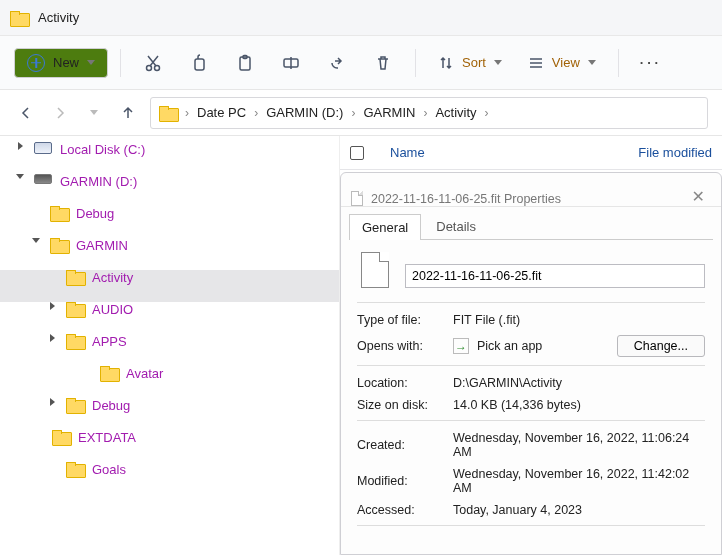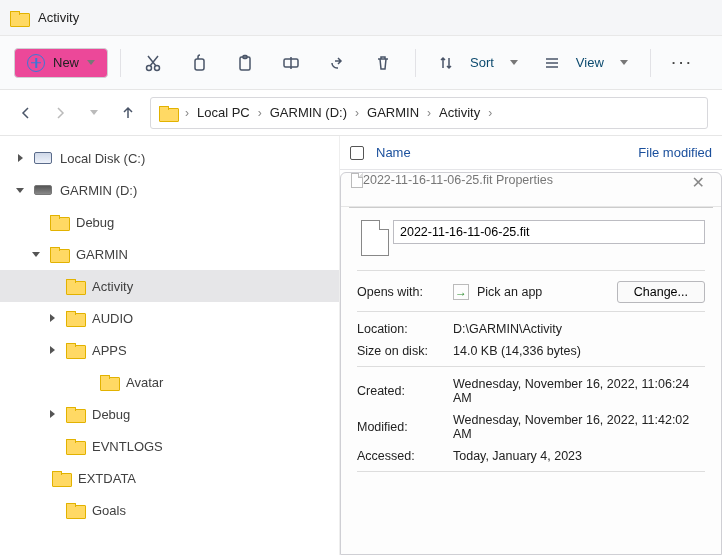--- a/index.html
+++ b/index.html
@@ -8,70 +8,70 @@
   
   .titlebar { display: flex; align-items: center; height: 36px; padding: 0 10px; background: #f5f6f8; border-bottom: 1px solid #e8e8e8; }
   .titlebar .folder-glyph { margin-right: 10px; }
   .folder-glyph { width: 18px; height: 14px; display: inline-block; position: relative; }
   .folder-glyph::before { content:""; position:absolute; left:0; top:2px; width:18px; height:12px; background:#ffd964; border:1px solid #e2b200; border-radius:1px; }
   .folder-glyph::after { content:""; position:absolute; left:0; top:0; width:8px; height:3px; background:#ffd964; border:1px solid #e2b200; border-bottom:none; border-radius:1px 1px 0 0; }
   .titlebar .title-text { font-size: 13px; color: #222; }
 
   
   .toolbar { display:flex; align-items:center; height:54px; padding:0 14px; gap:6px; background:#fafbfc; border-bottom:1px solid #e6e6e6; }
-  .new-btn { display:flex; align-items:center; gap:8px; padding:5px 12px; border:1px solid #d0d0d4; border-radius:4px; background:#ec4899; font-size:13px; cursor:pointer; }
+  .new-btn { display:flex; align-items:center; gap:8px; padding:5px 12px; border:1px solid #d0d0d4; border-radius:4px; background:#4d7c0f; font-size:13px; cursor:pointer; }
   .plus-icon { width:18px; height:18px; border:1.5px solid #3a78d8; border-radius:50%; position:relative; display:inline-block; }
   .plus-icon::before,.plus-icon::after { content:""; position:absolute; background:#3a78d8; }
   .plus-icon::before { left:50%; top:3px; width:1.5px; height:10px; transform:translateX(-50%); }
   .plus-icon::after { top:50%; left:3px; height:1.5px; width:10px; transform:translateY(-50%); }
   .chev-down { width:0; height:0; border-left:4px solid transparent; border-right:4px solid transparent; border-top:5px solid #777; display:inline-block; }
   .chev-right-sm { width:0; height:0; border-top:4px solid transparent; border-bottom:4px solid transparent; border-left:5px solid #555; display:inline-block; }
   .chev-down-sm { width:0; height:0; border-left:4px solid transparent; border-right:4px solid transparent; border-top:5px solid #555; display:inline-block; }
   .divider { width:1px; height:28px; background:#e2e2e6; margin:0 6px; }
   .tool-btn { width:40px; height:38px; display:flex; align-items:center; justify-content:center; color:#4a5568; border-radius:4px; }
-  .sort-btn,.view-btn { display:flex; align-items:center; gap:16px; padding:0 10px; height:38px; font-size:13px; color:#0c4a6e; }
+  .sort-btn,.view-btn { display:flex; align-items:center; gap:8px; padding:0 10px; height:38px; font-size:13px; color:#a16207; }
   .ellipsis { letter-spacing:3px; font-weight:bold; color:#444; }
 
   
   .navrow { display:flex; align-items:center; height:46px; padding:0 14px; gap:10px; border-bottom:1px solid #e6e6e6; }
   .nav-arrow { width:24px; height:24px; display:flex; align-items:center; justify-content:center; color:#666; }
   .nav-arrow.disabled { color:#bbb; }
   .bc-box { flex:1; display:flex; align-items:center; height:32px; border:1px solid #d8d8dc; border-radius:3px; padding:0 8px; gap:8px; background:#fff; }
   .bc-sep { color:#888; font-size:12px; }
   .bc-item { font-size:13px; color:#222; }
 
   
   .main { display:flex; height:calc(555px - 36px - 54px - 46px); }
   .sidebar { width:340px; overflow:hidden; padding-top:6px; border-right:1px solid #eee; }
   .content { flex:1; position:relative; }
 
-  .tree-row { display:flex; align-items:center; height:32px; font-size:13px; color:#404040; gap:8px; padding-right:8px; }
+  .tree-row { display:flex; height:32px; font-size:13px; color:#a21caf; gap:8px; padding-right:8px; }
   .tree-row.active { background:#e6e6e8; }
   .tree-arrow { width:12px; display:flex; justify-content:center; color:#555; }
   .disk-glyph { width:18px; height:12px; border:1.5px solid #5a6b8a; border-radius:2px; position:relative; background:linear-gradient(#cfd8e8,#eef2fa); }
   .drive-glyph { width:18px; height:10px; border:1px solid #777; border-radius:2px; background:linear-gradient(#555,#888); }
 
   
-  .colhdr { display:flex; align-items:center; height:34px; border-bottom:1px solid #e5e5e8; padding:0 10px; gap:8px; color:#1a4f9c; font-size:13px; }
+  .colhdr { display:flex; align-items:center; height:34px; border-bottom:1px solid #e5e5e8; padding:0 10px; gap:22px; color:#1a4f9c; font-size:13px; }
   .check-box { width:14px; height:14px; border:1.5px solid #555; border-radius:2px; display:inline-block; }
   .colhdr .name-col { flex:1; padding-left:4px; }
   .colhdr .date-col { color:#1a4f9c; }
 
   
   .props { position:absolute; left:0; top:36px; right:0; bottom:0; background:#fdfdfd; border:1px solid #cfcfd4; border-top-left-radius:6px; border-top-right-radius:6px; font-size:12.5px; }
-  .props-title { display:flex; align-items:flex-start; height:34px; padding:0 10px; color:#777; border-bottom:1px solid #e6e6e6; }
+  .props-title { display:flex; align-items:flex-end; height:34px; padding:0 10px; gap:8px; color:#777; border-bottom:1px solid #e6e6e6; }
   .doc-glyph-sm { width:12px; height:15px; border:1px solid #bbb; background:#fff; position:relative; }
   .doc-glyph-sm::after { content:""; position:absolute; right:-1px; top:-1px; width:4px; height:4px; background:linear-gradient(135deg,#fff 50%,#ddd 50%); border-left:1px solid #bbb; border-bottom:1px solid #bbb; }
   .close-x { margin-left:auto; font-size:16px; color:#888; padding:0 6px; }
   .tabs { display:flex; padding:6px 8px 0 8px; gap:2px; }
   .tab { padding:5px 12px; font-size:13px; color:#555; border:1px solid transparent; border-bottom:none; }
   .tab.active { color:#222; border-color:#ccc; background:#fff; position:relative; top:1px; }
   .tab-underline { height:1px; background:#ccc; margin:0 8px; }
   .props-body { padding:12px 16px 6px 16px; }
-  .file-row { display:flex; align-items:flex-start; gap:4px; margin-bottom:14px; }
+  .file-row { display:flex; align-items:flex-end; gap:16px; margin-bottom:14px; }
   .doc-glyph-lg { width:28px; height:36px; border:1.5px solid #888; background:#fff; position:relative; margin-left:4px; }
   .doc-glyph-lg::after { content:""; position:absolute; right:-1px; top:-1px; width:9px; height:9px; background:#fff; border-left:1.5px solid #888; border-bottom:1.5px solid #888; }
   .fname-input { flex:1; height:24px; border:1px solid #bcbcc2; padding:0 6px; font-size:12.5px; background:#fff; }
   .hr { height:1px; background:#ddd; margin:6px 0 10px 0; }
   .kv { display:flex; align-items:center; margin-bottom:8px; }
   .kv .k { width:96px; color:#222; }
   .kv .v { flex:1; color:#222; }
   .pick-app { display:flex; align-items:center; gap:8px; }
   .pick-icon { width:16px; height:16px; border:1px solid #bbb; display:flex; align-items:center; justify-content:center; color:#2a8a2a; font-size:12px; font-weight:bold; }
   .change-btn { margin-left:auto; padding:3px 16px; border:1px solid #b8b8bc; border-radius:3px; background:#fafafa; font-size:12.5px; }
@@ -165,21 +165,21 @@
       <span class="chev-down" style="border-top-color:#bbb"></span>
     </div>
   <div class="nav-arrow">
       <svg width="16" height="16" viewBox="0 0 16 16">
         <path d="M8 13 V3 M4 7 l4-4 4 4"></path>
       </svg>
     </div>
   <div class="bc-box">
     <span class="folder-glyph"></span>
     <span class="bc-sep">›</span>
-    <span class="bc-item">Local PC</span>
+    <span class="bc-item">Date PC</span>
     <span class="bc-sep">›</span>
     <span class="bc-item">GARMIN (D:)</span>
     <span class="bc-sep">›</span>
     <span class="bc-item">GARMIN</span>
     <span class="bc-sep">›</span>
     <span class="bc-item">Activity</span>
     <span class="bc-sep">›</span>
   </div>
 </div>
 
@@ -232,24 +232,20 @@
     <div class="tree-row" style="padding-left:100px">
       <span class="folder-glyph"></span>
       <span>Avatar</span>
     </div>
     <div class="tree-row" style="padding-left:46px">
       <span class="tree-arrow">
           <span class="chev-right-sm"></span>
         </span>
       <span class="folder-glyph"></span>
       <span>Debug</span>
-    </div>
-    <div class="tree-row" style="padding-left:66px">
-      <span class="folder-glyph"></span>
-      <span>EVNTLOGS</span>
     </div>
     <div class="tree-row" style="padding-left:52px">
       <span class="folder-glyph"></span>
       <span>EXTDATA</span>
     </div>
     <div class="tree-row" style="padding-left:66px">
       <span class="folder-glyph"></span>
       <span>Goals</span>
     </div>
   </div>
@@ -260,27 +256,35 @@
       <span class="name-col">Name</span>
       <span class="date-col">File modified</span>
     </div>
 
     <div class="props">
       <div class="props-title">
         <span class="doc-glyph-sm"></span>
         <span>2022-11-16-11-06-25.fit Properties</span>
         <span class="close-x">✕</span>
       </div>
+      <div class="tabs">
+        <div class="tab active">General</div>
+        <div class="tab">Details</div>
+      </div>
       <div class="tab-underline"></div>
       <div class="props-body">
         <div class="file-row">
           <span class="doc-glyph-lg"></span>
           <input class="fname-input" value="2022-11-16-11-06-25.fit" style="">
         </div>
         <div class="hr"></div>
+        <div class="kv">
+          <span class="k">Type of file:</span>
+          <span class="v">FIT File (.fit)</span>
+        </div>
         <div class="kv">
           <span class="k">Opens with:</span>
           <span class="v pick-app">
             <span class="pick-icon">→</span>
             <span>Pick an app</span>
             <button class="change-btn">Change...</button>
           </span>
         </div>
         <div class="hr"></div>
         <div class="kv">

